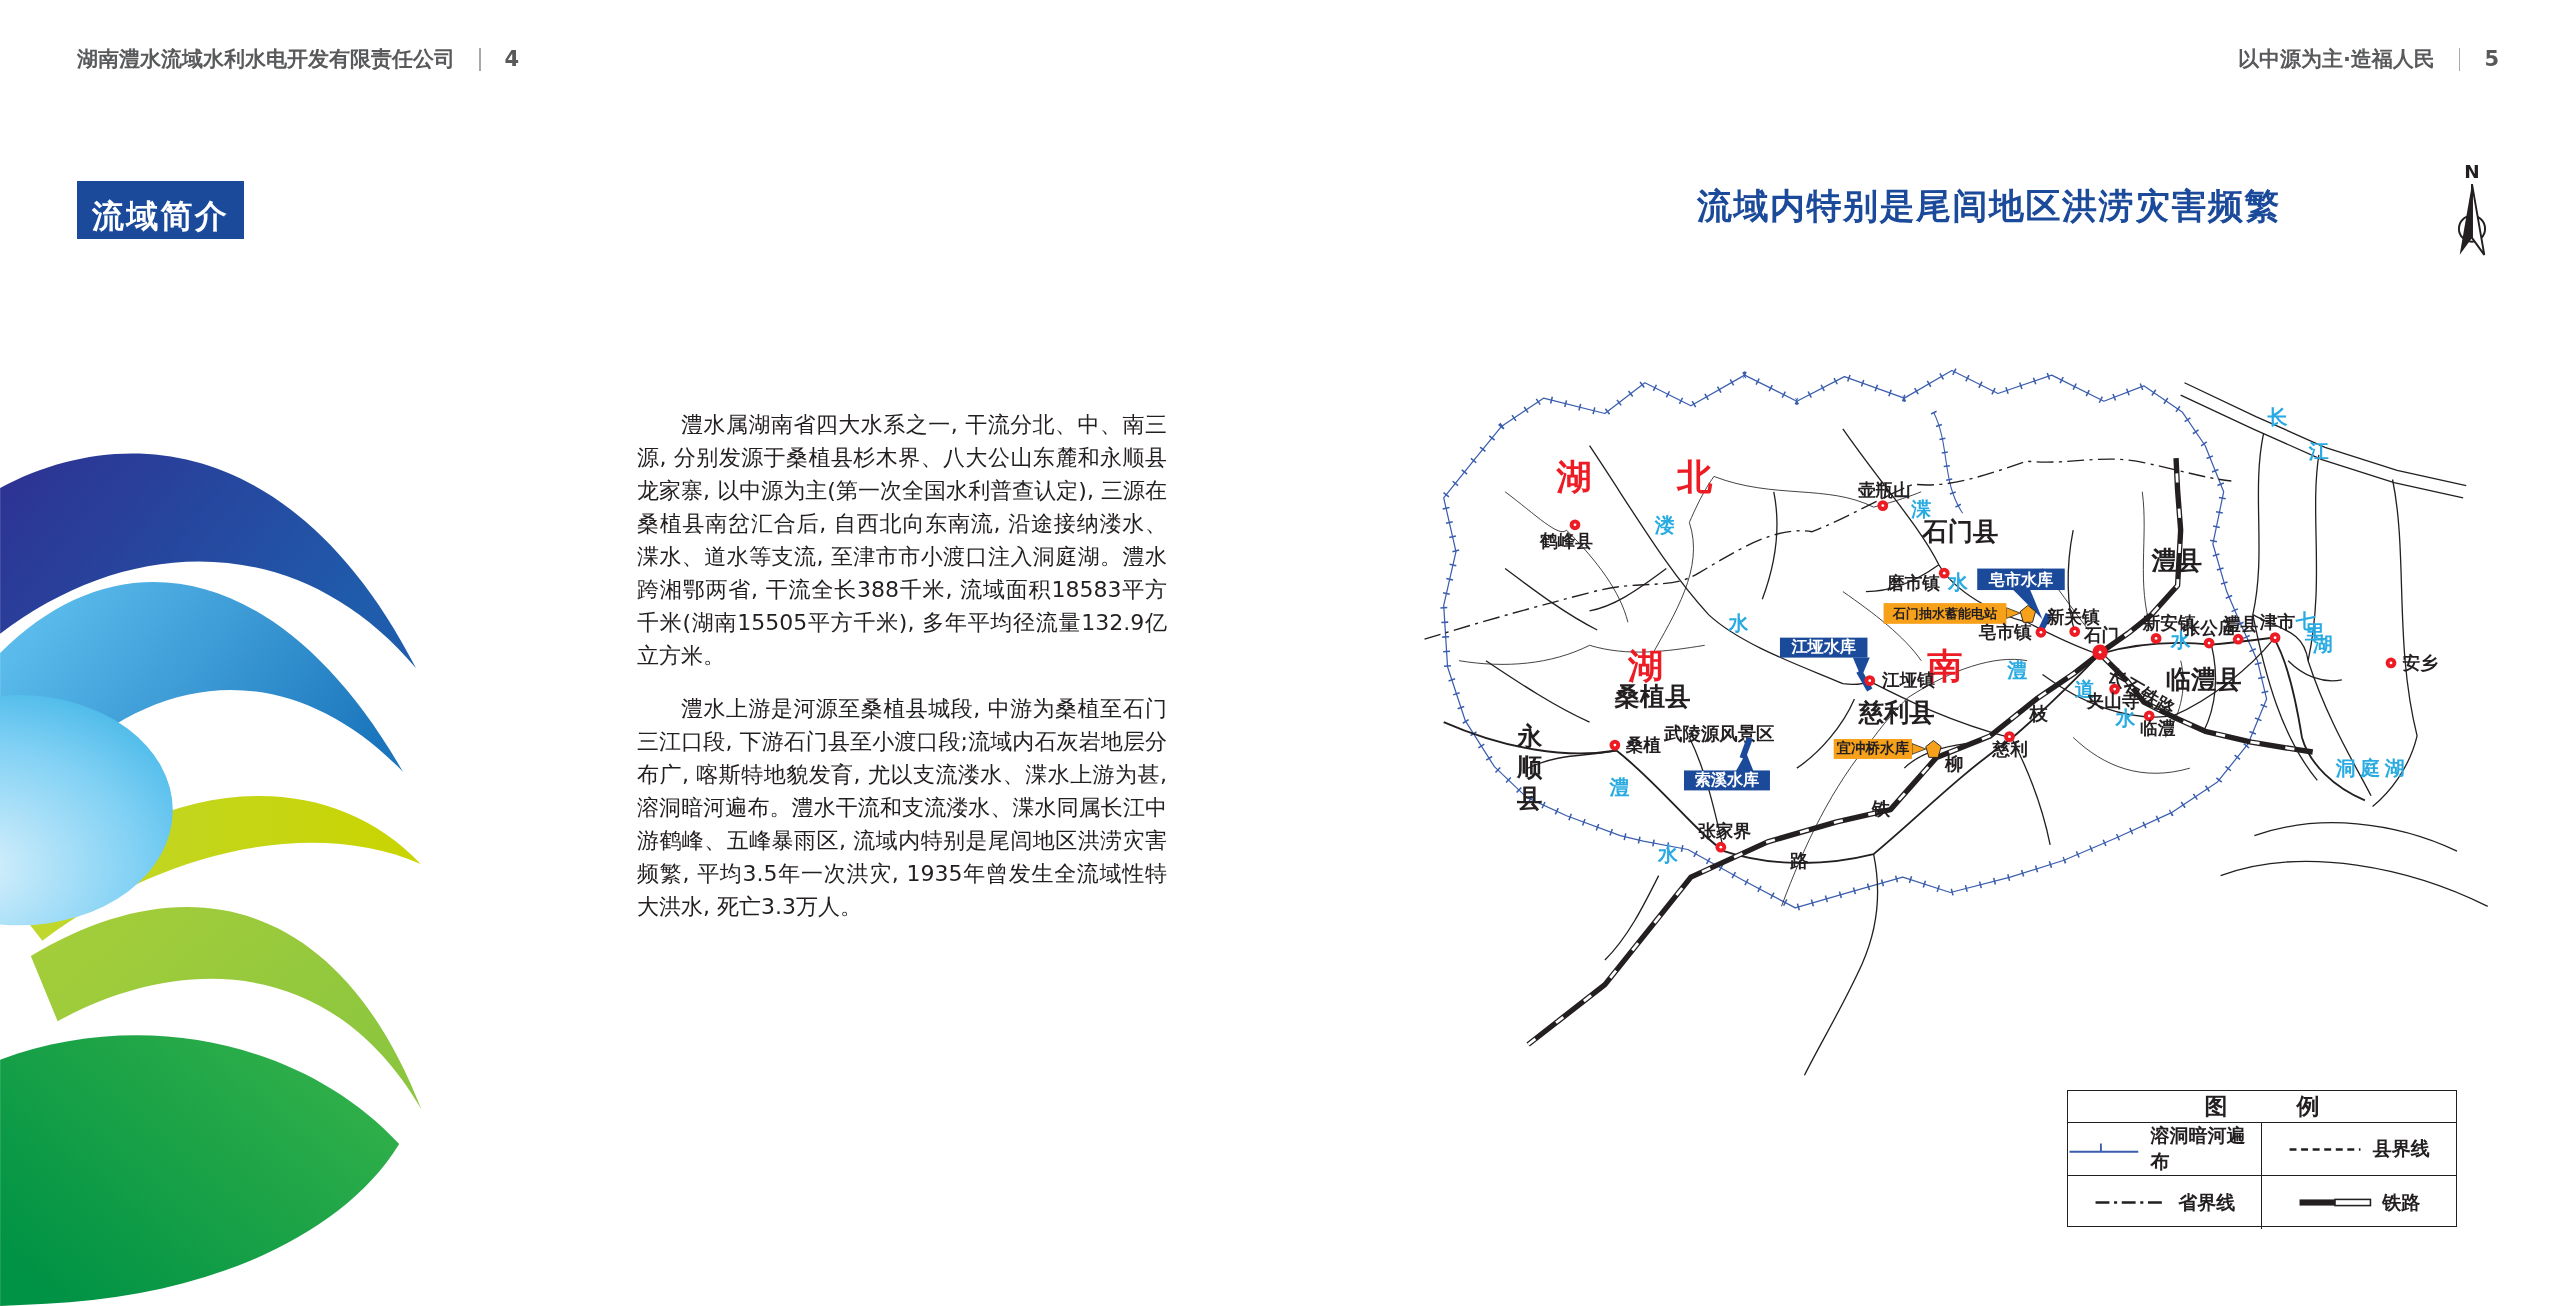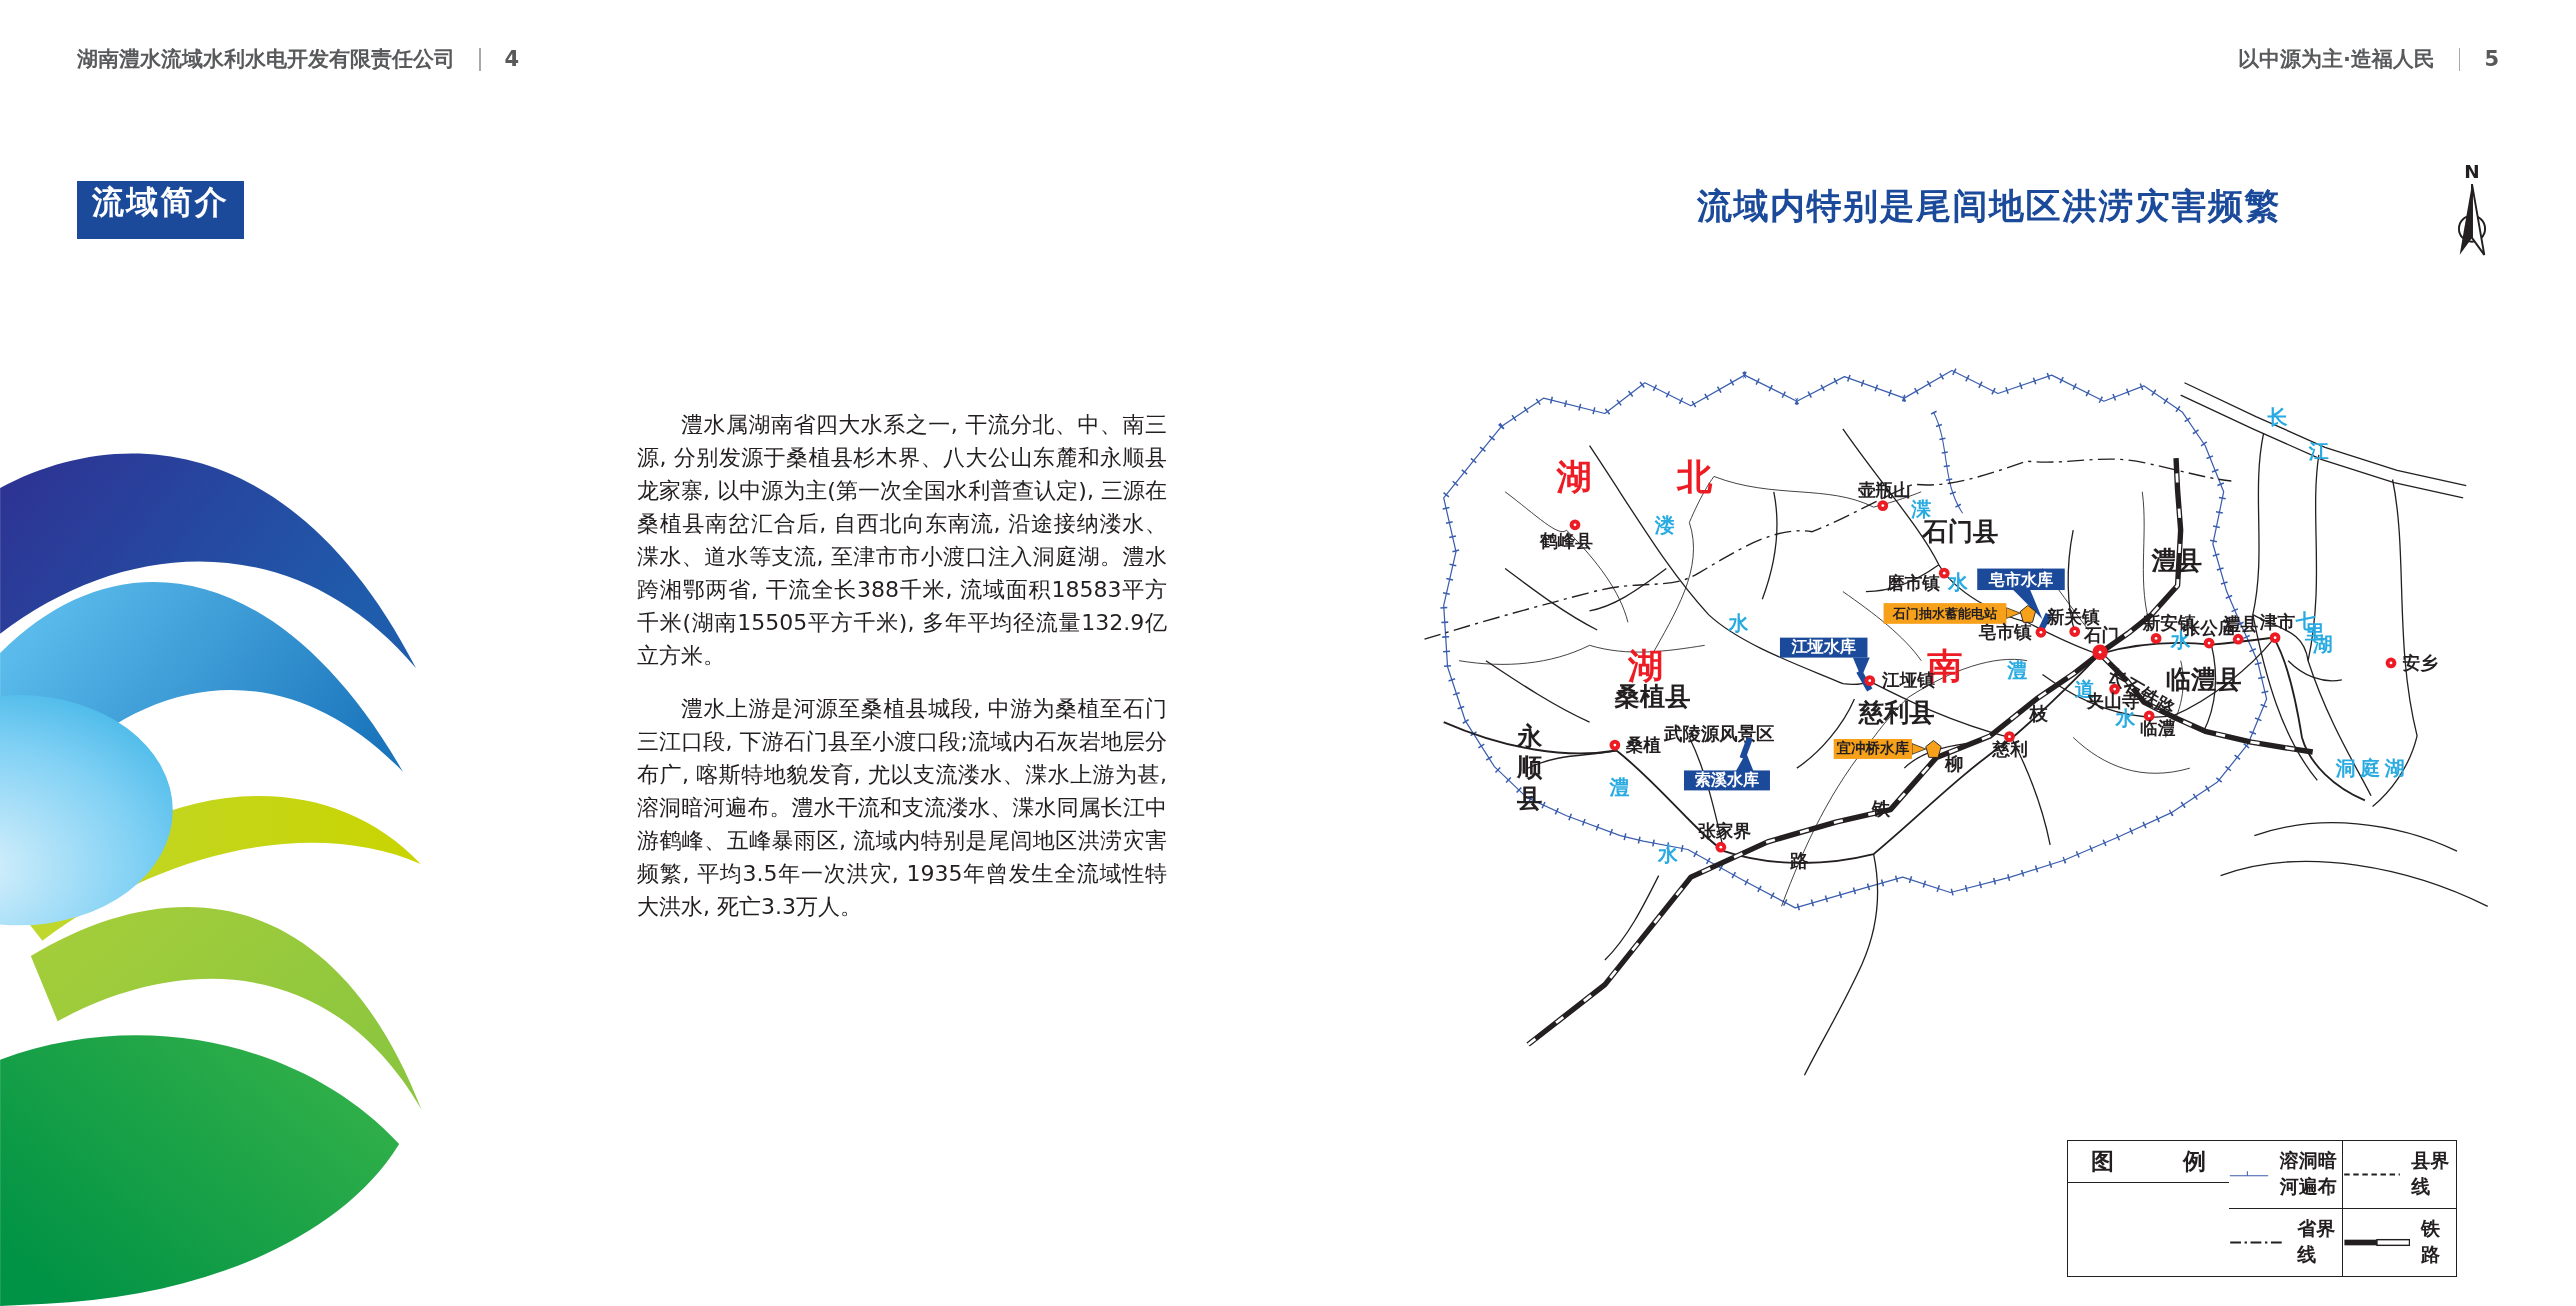--- a/index.html
+++ b/index.html
@@ -8,21 +8,21 @@
     font-family:"DejaVu Sans","Liberation Sans",sans-serif;color:#231f20;overflow:hidden;
   }
   
   .hdr{position:absolute;top:45px;font-size:21px;font-weight:bold;color:#58595b;display:flex;align-items:center;gap:24px;}
   .hdr-left{left:77px;}
   .hdr-right{right:77px;}
   .hdr .sep{display:inline-block;width:1.5px;height:23px;background:#a7a9ac;}
   
   .section-title-box{
     position:absolute;left:77px;top:181px;width:167px;height:58px;background:#1b4a9b;
-    display:flex;align-items:flex-start;justify-content:center;
+    display:flex;align-items:flex-end;justify-content:center;
   }
   .section-title-box span{color:#ffffff;font-size:32px;font-weight:bold;letter-spacing:2.3px;}
   .body-text{
     position:absolute;left:637px;top:408px;width:530px;
     font-size:22px;line-height:33px;font-weight:normal;color:#231f20;text-align:justify;
   }
   .body-text p{margin:0 0 20px 0;text-indent:2em;}
   .logo-wrap{position:absolute;left:0;top:415px;width:430px;height:891px;}
   
   .map-title{
@@ -36,22 +36,22 @@
   .t-region{font-size:46px;font-weight:bold;fill:#ed1c24;font-family:"DejaVu Sans",sans-serif;}
   .t-county{font-size:33px;font-weight:bold;fill:#231f20;font-family:"DejaVu Sans",sans-serif;}
   .t-scenic{font-size:24px;font-weight:bold;fill:#231f20;font-family:"DejaVu Sans",sans-serif;}
   .t-city{font-size:23px;font-weight:bold;fill:#231f20;font-family:"DejaVu Sans",sans-serif;}
   .t-river{font-size:26px;font-weight:bold;fill:#29abe2;font-family:"DejaVu Sans",sans-serif;}
   .t-rail{font-size:24px;font-weight:bold;fill:#231f20;font-family:"DejaVu Sans",sans-serif;}
   .t-resv{font-weight:bold;fill:#ffffff;font-family:"DejaVu Sans",sans-serif;}
   .t-resvo{font-weight:bold;fill:#231f20;font-family:"DejaVu Sans",sans-serif;}
   
   .legend{
-    position:absolute;left:2067px;top:1140px;width:390px;height:137px;border:1.5px solid #231f20;
-    box-sizing:border-box;display:flex;flex-direction:row;background:#fff;
+    position:absolute;left:2067px;top:1090px;width:390px;height:137px;border:1.5px solid #231f20;
+    box-sizing:border-box;display:flex;flex-direction:column;background:#fff;
   }
   .legend-title{height:41px;border-bottom:1.5px solid #231f20;display:flex;align-items:center;justify-content:center;
     font-size:23px;font-weight:bold;letter-spacing:23px;text-indent:23px;}
   .legend-grid{flex:1;display:grid;grid-template-columns:1fr 1fr;grid-template-rows:1fr 1fr;}
   .legend-cell{display:flex;align-items:center;justify-content:center;gap:10.7px;box-sizing:border-box;}
   .legend-cell.c0{border-right:1.5px solid #231f20;}
   .legend-cell.r0{border-bottom:1.5px solid #231f20;}
   .legend-cell span{font-size:19px;font-weight:bold;color:#231f20;}
   .legend-sym{width:74px;height:17px;}
 </style>

